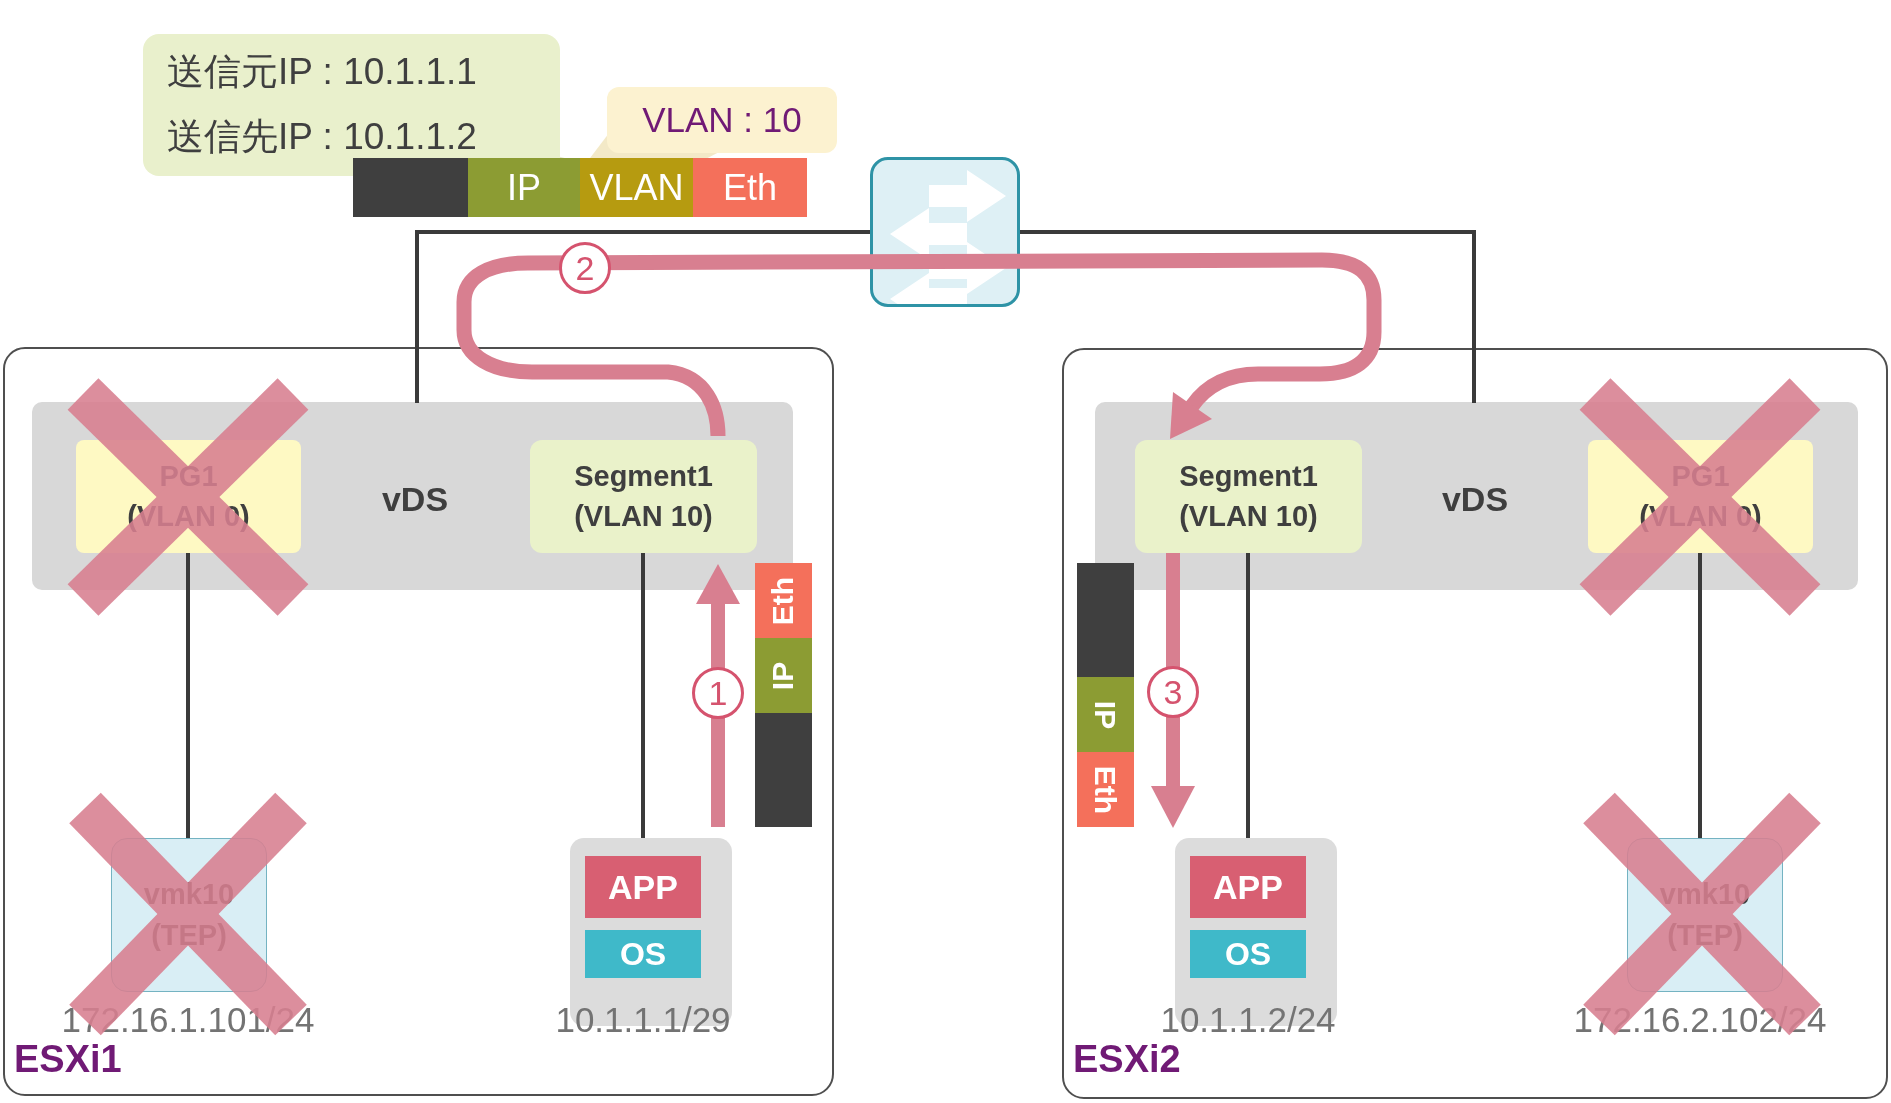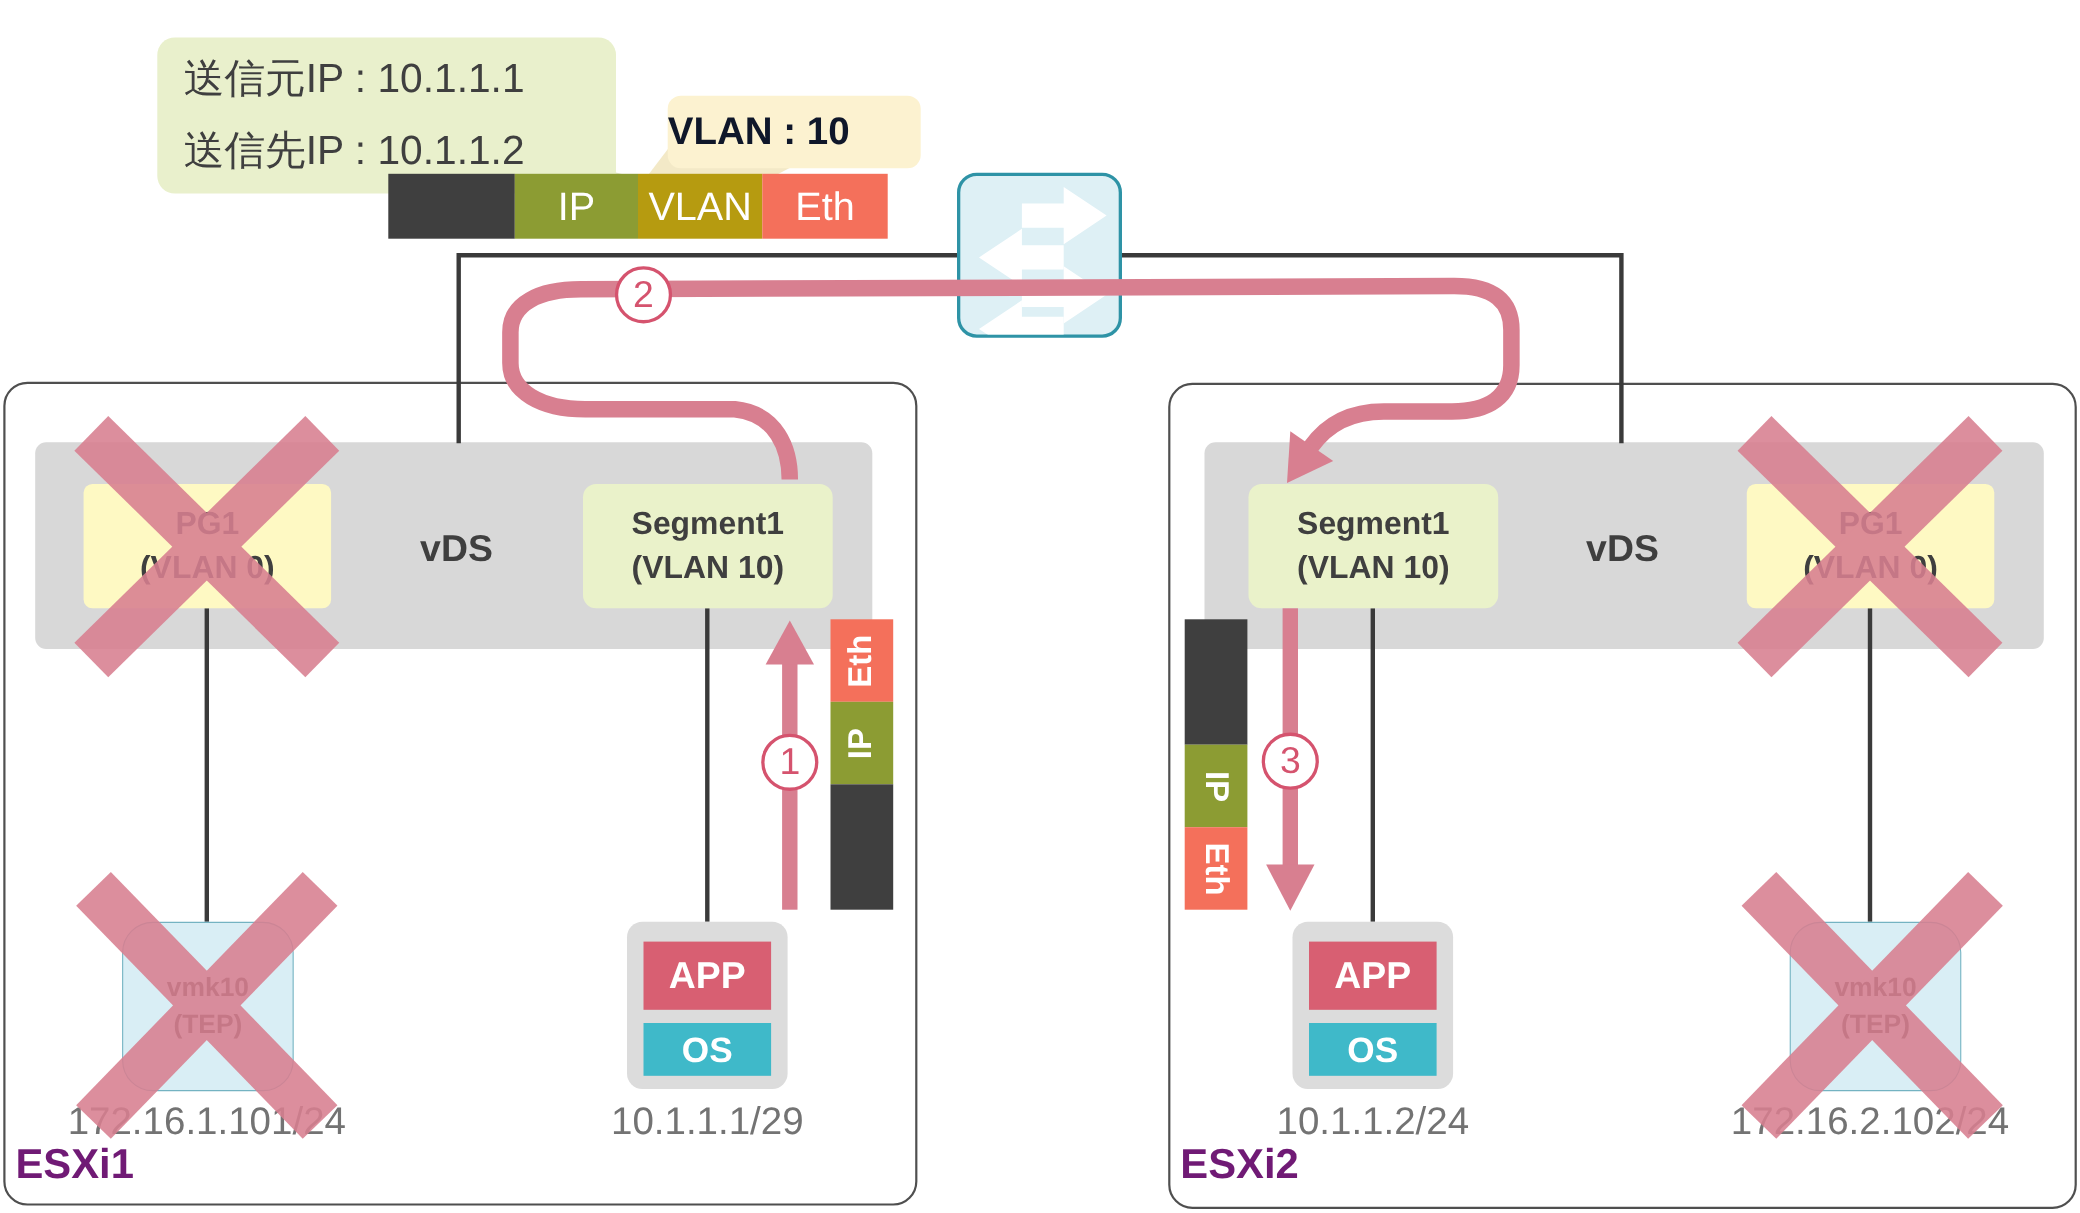--- a/index.html
+++ b/index.html
@@ -14,39 +14,39 @@
   .vds-bar{position:absolute;background:#d8d8d8;border-radius:10px;z-index:2;}
   .vds-label{position:absolute;width:140px;text-align:center;font-weight:bold;font-size:34px;color:#3f3f3f;z-index:4;}
   
   .pill{position:absolute;height:113px;top:440px;border-radius:8px;z-index:4;
         display:flex;flex-direction:column;justify-content:center;align-items:center;
         font-weight:bold;font-size:29px;line-height:1.35;color:#3f3f3f;text-align:center;}
   .pill.blue{background:#fef9c3;justify-content:center;}
   .pill.green{background:#eaf2ca;border-radius:12px;}
   
   .vmk{position:absolute;width:154px;height:152px;top:838px;background:#d9eef5;border:1px solid #74b3c2;
-       border-radius:28px;z-index:4;display:flex;flex-direction:column;justify-content:center;align-items:center;
-       font-weight:bold;font-size:24px;line-height:1.4;color:#3f3f3f;text-align:center;}
-  
-  .vm{position:absolute;width:146px;height:152px;top:838px;background:#dcdcdc;border-radius:14px;z-index:4;}
+       border-radius:16px;z-index:4;display:flex;flex-direction:column;justify-content:center;align-items:center;
+       font-weight:bold;font-size:29px;line-height:1.4;color:#3f3f3f;text-align:center;}
+  
+  .vm{position:absolute;width:146px;height:188px;top:838px;background:#dcdcdc;border-radius:14px;z-index:4;padding-left:16px;}
   .vm .app{position:absolute;left:15px;top:18px;width:116px;height:62px;background:#d85f72;color:#fff;
            font-weight:bold;font-size:34px;display:flex;align-items:center;justify-content:center;}
   .vm .os{position:absolute;left:15px;top:92px;width:116px;height:48px;background:#3fb9c9;color:#fff;
           font-weight:bold;font-size:32px;display:flex;align-items:center;justify-content:center;}
   
   .ipcap{position:absolute;width:320px;top:1000px;text-align:center;font-size:35px;color:#737373;z-index:4;}
   
   .pk{position:absolute;top:158px;height:59px;z-index:4;display:flex;align-items:center;justify-content:center;
       color:#ffffff;font-size:36px;}
   
   .callout{position:absolute;z-index:4;border-radius:16px;margin-top:32px;}
   .callout.green{left:143px;top:2px;width:417px;height:142px;background:#e9f0cc;}
   .callout.green .txt{position:absolute;left:24px;top:6px;font-size:37px;line-height:1.75;color:#3f3f3f;white-space:nowrap;}
   .callout.yellow{left:607px;top:55px;width:230px;height:66px;background:#fcf2d0;border-radius:12px;
-      display:flex;align-items:center;font-size:35px;color:#0f172a;font-weight:bold;}
+      display:flex;align-items:center;justify-content:center;font-size:35px;color:#701a75;}
   
   .switch{position:absolute;left:870px;top:157px;width:150px;height:150px;background:#def0f5;
           border:3px solid #2e93a6;border-radius:18px;z-index:4;overflow:hidden;box-sizing:border-box;}
   
   .stack{position:absolute;width:57px;z-index:5;}
   .stack .blk{width:57px;display:flex;align-items:center;justify-content:center;}
   .stack .lbl{color:#fff;font-weight:bold;font-size:30px;white-space:nowrap;}
   .rot-ccw{transform:rotate(-90deg);}
   .rot-cw{transform:rotate(90deg);}
   

